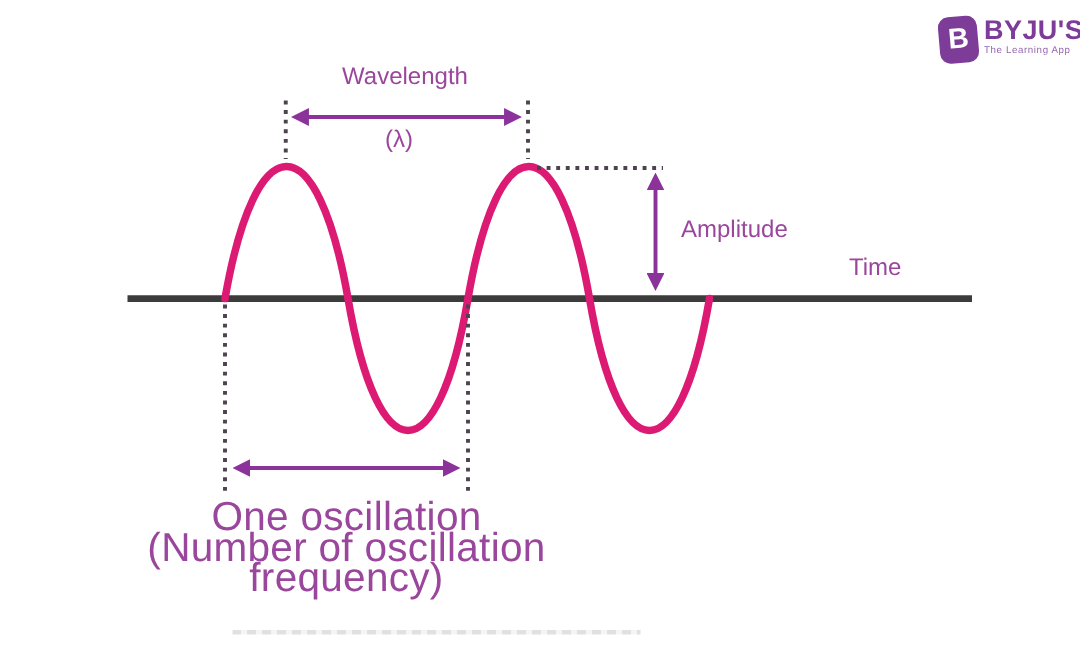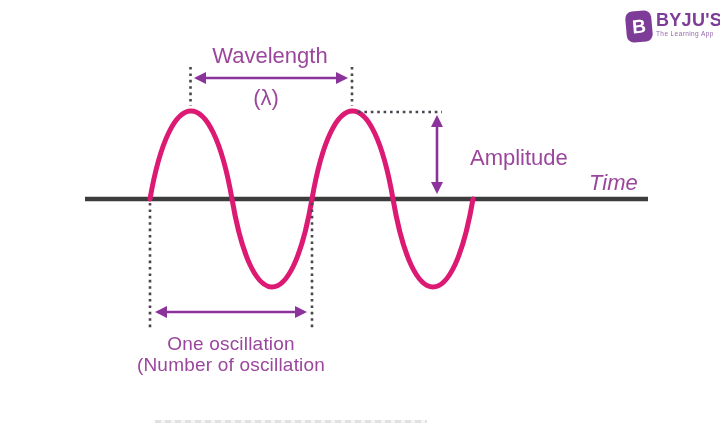--- a/index.html
+++ b/index.html
@@ -3,27 +3,27 @@
 <meta charset="utf-8">
 <style>
   html,body { margin:0; padding:0; background:#fff; }
   .canvas {
     position:relative; width:720px; height:445px; background:#ffffff;
     overflow:hidden; font-family:"Liberation Sans", sans-serif;
   }
   .diagram-svg { position:absolute; left:0; top:0; }
   .label {
     position:absolute; color:var(--c-text,#9a469c);
-    font-size:22px; line-height:1.05; white-space:nowrap;
+    font-size:16px; line-height:1.05; white-space:nowrap;
   }
   .label.centered { text-align:center; }
   .osc-caption {
     position:absolute; left:81px; top:334px; width:300px;
     text-align:center; color:var(--c-text,#9a469c);
-    font-size:19px; line-height:20.5px; letter-spacing:0.2px;
+    font-size:27px; line-height:20.5px; letter-spacing:0.2px;
   }
   .logo {
     position:absolute; left:626px; top:11px;
     display:flex; align-items:flex-start; gap:4px;
   }
   .logo-tile {
     width:26px; height:31px; border-radius:7px;
     background:var(--c-logo,#7d3c98); transform:rotate(-5deg);
     display:flex; align-items:center; justify-content:center;
     color:#fff; font-weight:bold; font-size:19px;
@@ -69,27 +69,28 @@
 
     <line x1="197" y1="78" x2="345" y2="78" style="stroke:var(--c-arrow,#8b339b);stroke-width:2.6" marker-start="url(#ah)" marker-end="url(#ah)"></line>
     <line x1="437" y1="118" x2="437" y2="191" style="stroke:var(--c-arrow,#8b339b);stroke-width:2.6" marker-start="url(#ah)" marker-end="url(#ah)"></line>
     <line x1="158" y1="312" x2="304" y2="312" style="stroke:var(--c-arrow,#8b339b);stroke-width:2.6" marker-start="url(#ah)" marker-end="url(#ah)"></line>
   </svg>
 
   <div class="label centered" style="left:170px; top:44px; width:200px;">Wavelength</div>
 
   <div class="label centered" style="left:216px; top:86px; width:100px;">(λ)</div>
 
-  <div class="label" style="left:470px; top:146px;">Amplitude</div>
+  <div class="label" style="left:454px; top:146px;">Amplitude</div>
 
-  <div class="label" style="left:589px; top:171px;font-style:italic;">Time</div>
+  <div class="label" style="left:566px; top:171px;">Time</div>
 
   <div class="osc-caption">
     <div>One oscillation</div>
     <div>(Number of oscillation</div>
+    <div>frequency)</div>
   </div>
 
   <div class="logo">
     <div class="logo-tile">
       <span>B</span>
     </div>
     <div class="logo-text">
       <span class="logo-name">BYJU'S</span>
       <span class="logo-tagline">The Learning App</span>
     </div>

